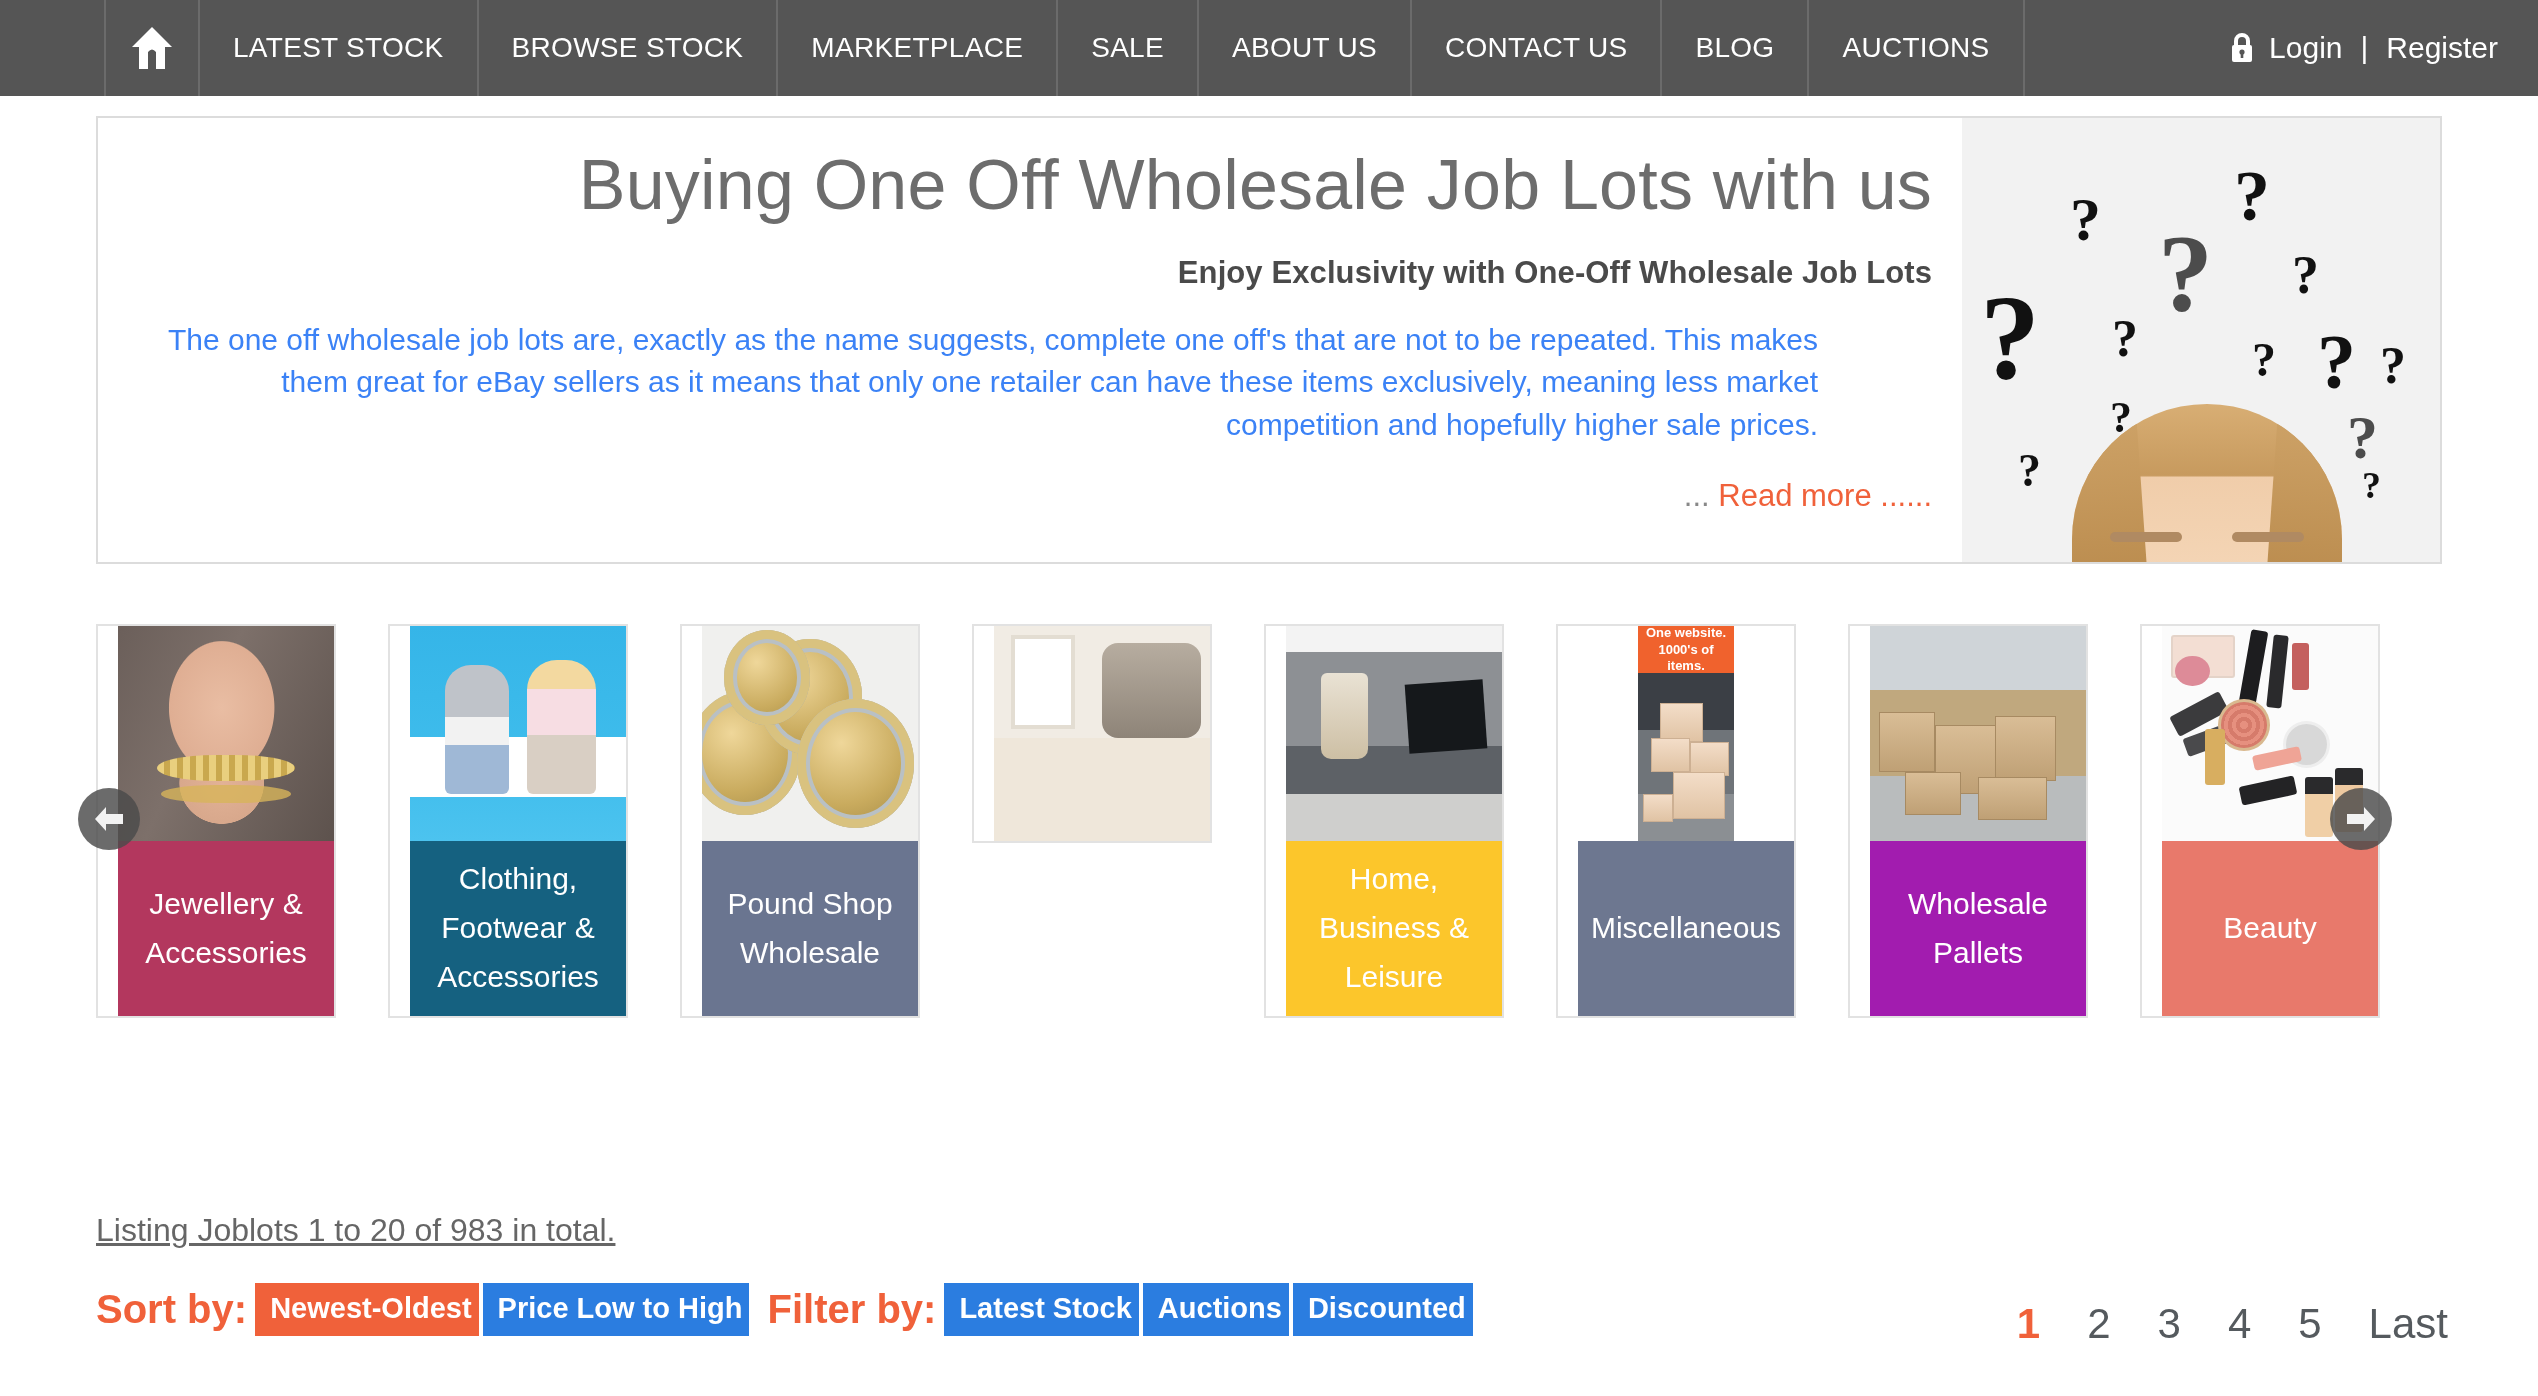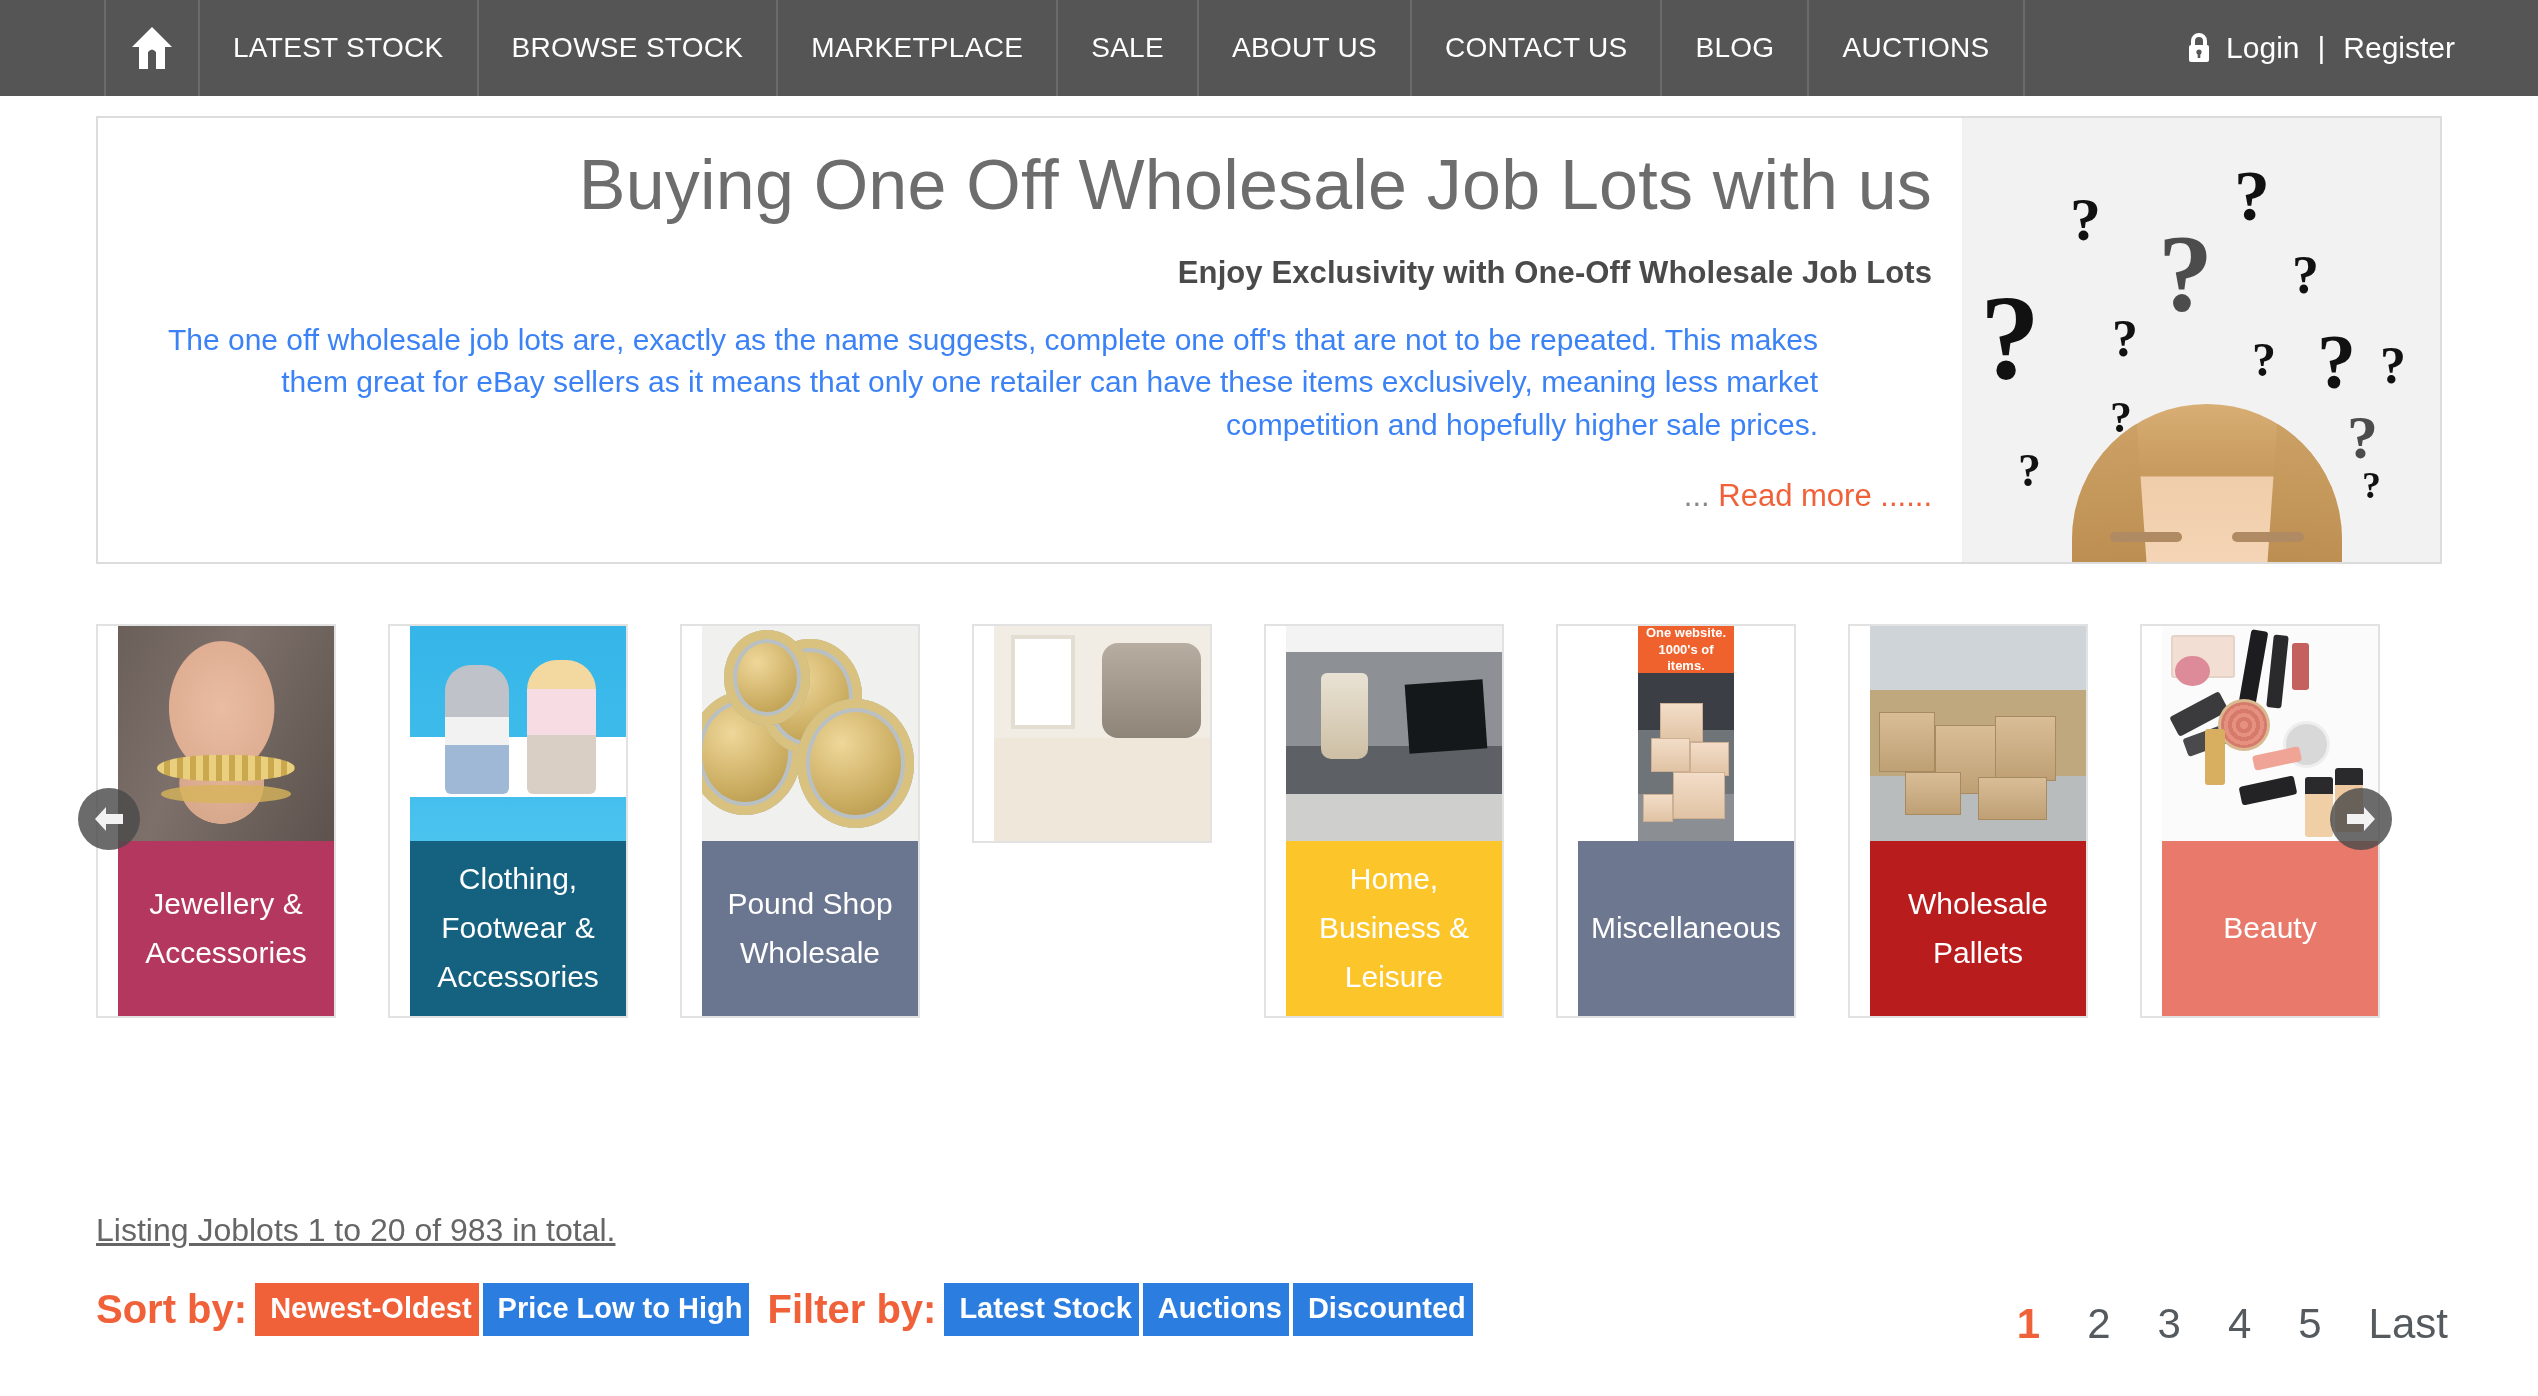--- a/index.html
+++ b/index.html
@@ -40,21 +40,21 @@
     letter-spacing: 0.3px;
     border-right: 2px solid #6b6b6b;
     white-space: nowrap;
     cursor: pointer;
   }
   .nav-spacer { flex: 1; }
   .nav-account {
     display: flex;
     align-items: center;
     gap: 14px;
-    padding-right: 83px;
+    padding-right: 40px;
     color: #ffffff;
     font-size: 30px;
   }
   .nav-account .lock-icon { display: flex; align-items: center; }
   .nav-account a { color: #fff; text-decoration: none; cursor: pointer; }
   .nav-sep { color: #ffffff; margin: 0 4px; }
 
   
   .hero {
     position: absolute;
@@ -499,21 +499,21 @@
   <div class="card" style="left:1848px;">
     <div class="thumb">
       <div class="th-pallet">
         <i style="left:4%;top:40%;width:26%;height:28%;"></i>
         <i style="left:30%;top:46%;width:30%;height:32%;"></i>
         <i style="left:58%;top:42%;width:28%;height:30%;"></i>
         <i style="left:16%;top:68%;width:26%;height:20%;"></i>
         <i style="left:50%;top:70%;width:32%;height:20%;"></i>
       </div>
     </div>
-    <div class="label" style="background:#b91c1c; height:175px;">
+    <div class="label" style="background:#a21caf; height:175px;">
       <span>Wholesale Pallets</span>
     </div>
   </div>
 
   <div class="card" style="left:2140px;">
     <div class="thumb">
       <div class="th-beauty">
         <i style="left:4%;top:4%;width:30%;height:20%;background:#f3ded3;border:2px solid #e4d3c8;"></i>
         <i style="left:6%;top:14%;width:16%;height:14%;border-radius:50%;background:#dd8b98;"></i>
         <i style="left:38%;top:2%;width:8%;height:40%;background:#1d1d1f;transform:rotate(10deg);"></i>

